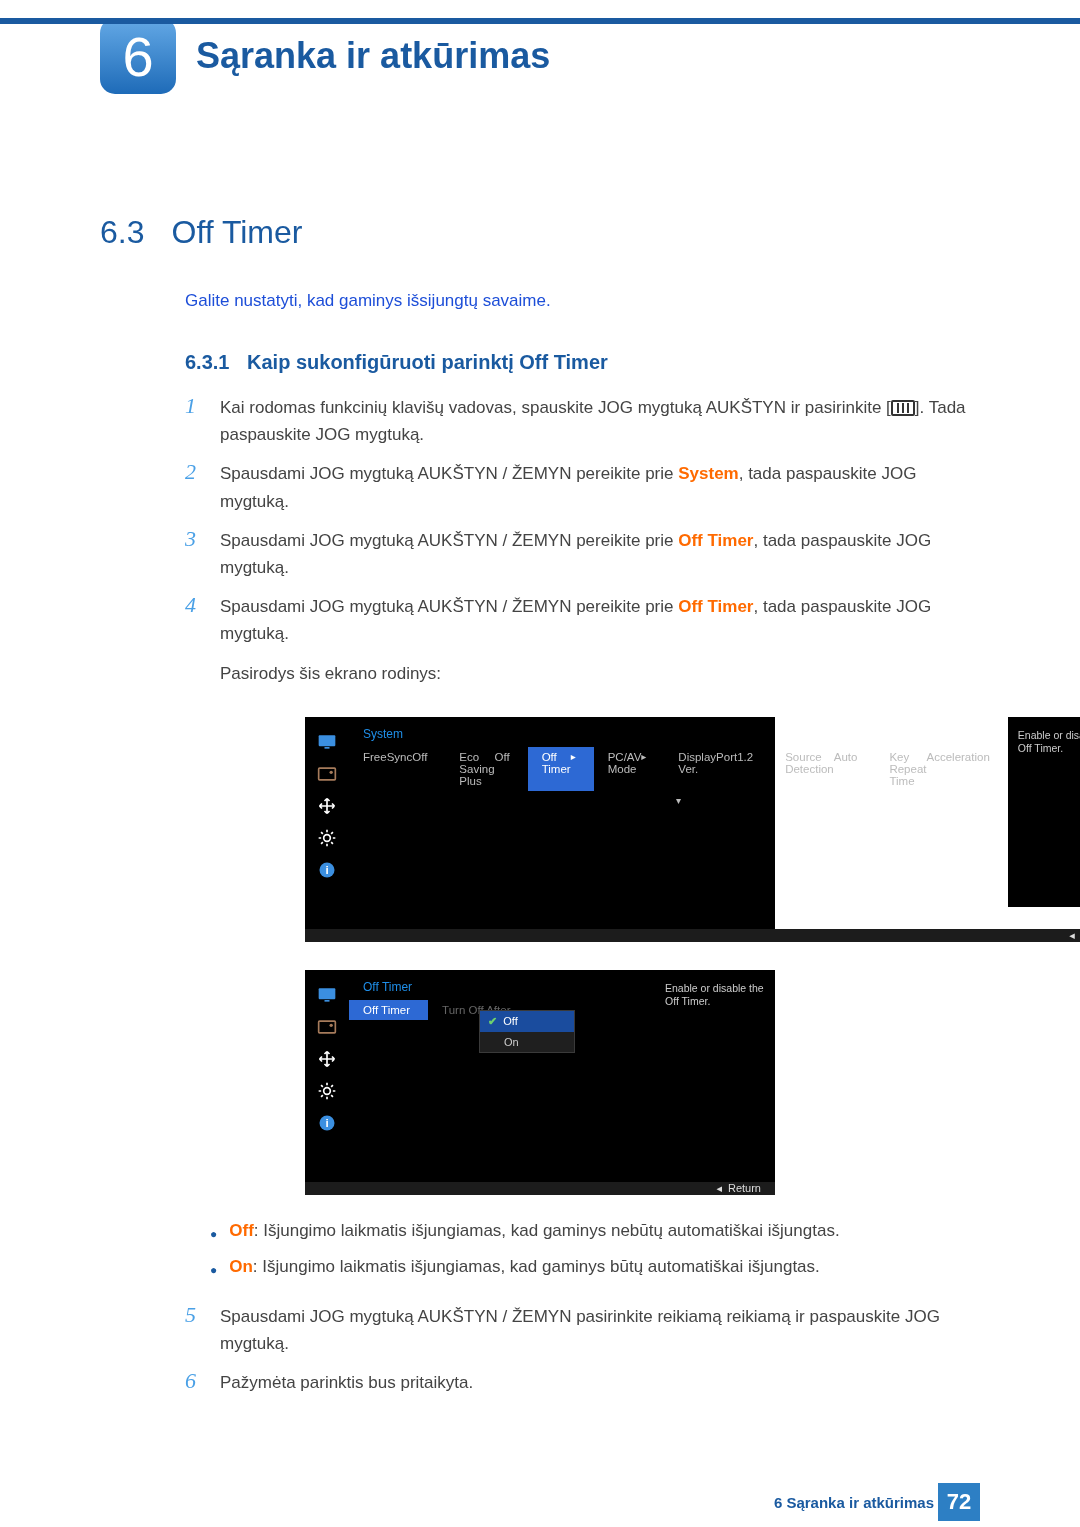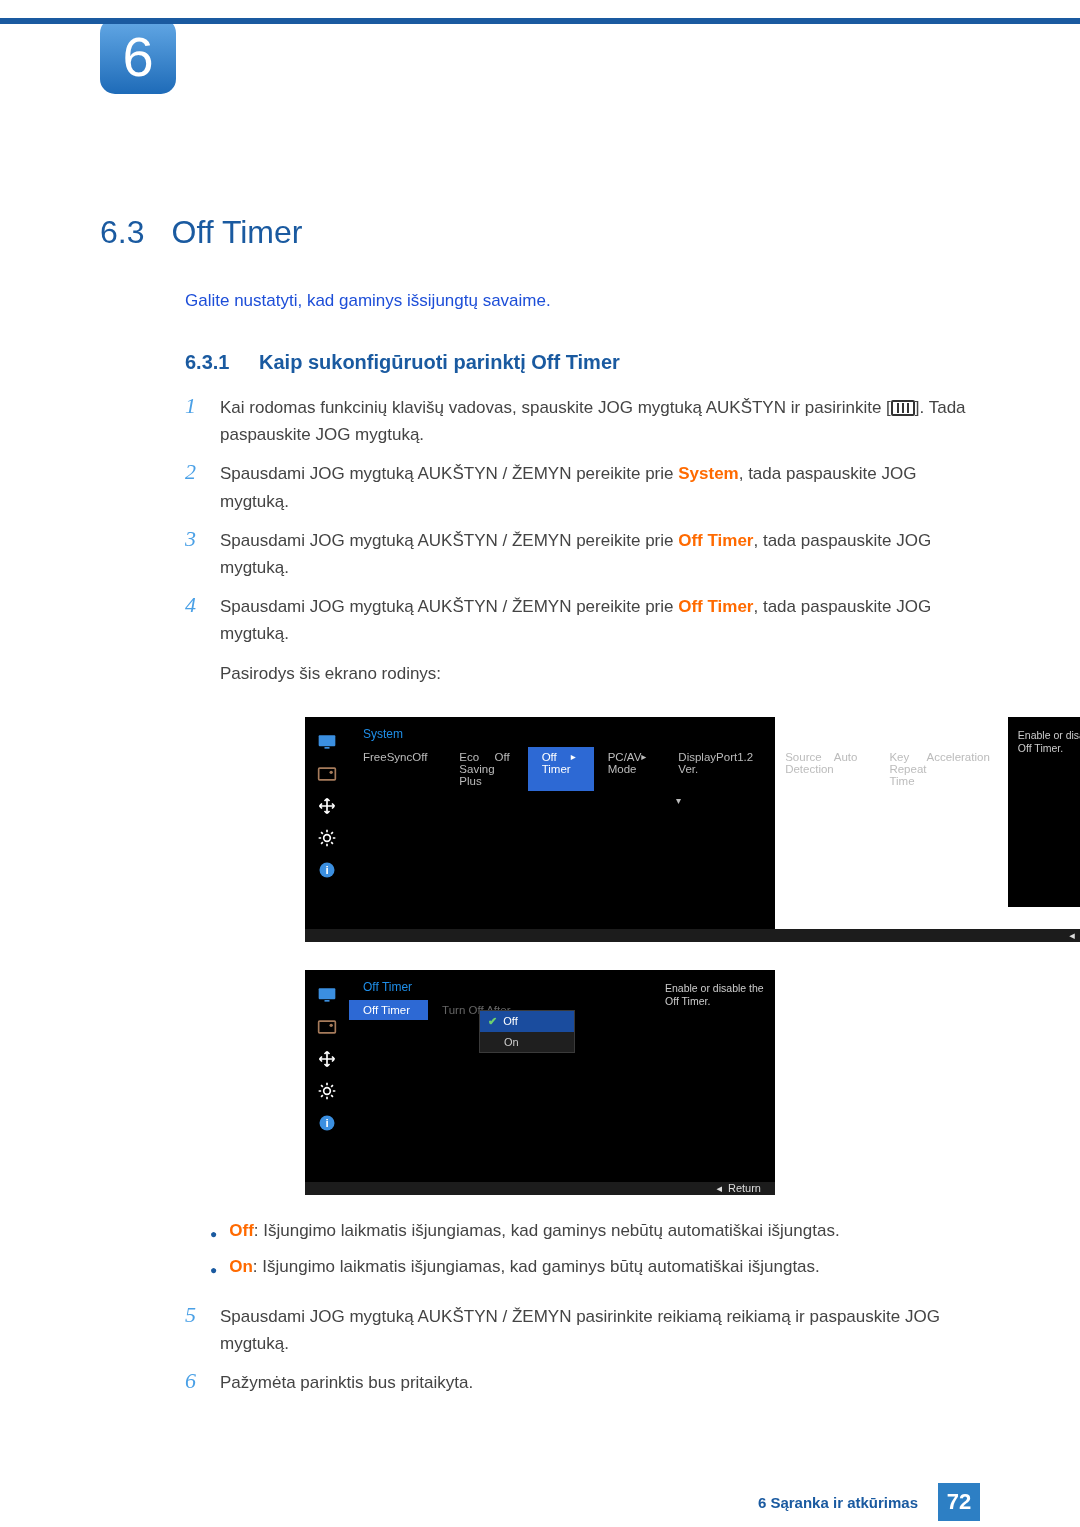--- a/index.html
+++ b/index.html
@@ -12,21 +12,21 @@
     background: linear-gradient(#64a9e6, #1e6bb8);
     color: #fff; display: flex; align-items: center; justify-content: center;
     font-size: 56px; font-weight: 400;
   }
   .chapter-title { font-size: 36px; color: #1a5aa0; font-weight: bold; }
   .section-row { display: flex; gap: 27px; margin-top: 120px; }
   .section-num { font-size: 32px; color: #1a5aa0; font-weight: 500; }
   .section-title { font-size: 32px; color: #1a5aa0; font-weight: 500; }
   .intro { margin-top: 40px; margin-left: 85px; font-size: 17px; color: #1d4ed8; }
   .subsection { margin-top: 40px; margin-left: 85px; font-size: 20px; color: #1a5aa0; font-weight: bold; }
-  .subsection .sn { margin-right: 24px; }
+  .subsection .sn { margin-right: 12px; }
   .steps { margin-top: 20px; margin-left: 85px; font-size: 17px; line-height: 1.6; color: #444; }
   .step { display: flex; gap: 15px; margin-top: 12px; }
   .step-num { color: #4aa0e6; font-style: italic; font-family: Georgia, serif; font-size: 22px; line-height: 1.1; min-width: 20px; }
   .step-body { flex: 1; }
   .hl-sys { color: #ff6a00; font-weight: bold; }
   .hl-off { color: #ff6a00; font-weight: bold; }
   .menu-icon-inline {
     display: inline-flex; width: 24px; height: 16px; border: 2px solid #333; border-radius: 2px;
     align-items: center; justify-content: center; vertical-align: middle; position: relative; top: -1px;
   }
@@ -54,32 +54,33 @@
   .osd2 { height: 225px; margin-top: 28px; }
   .osd2 .osd-main { position:relative; }
   .dropdown { position:absolute; top:40px; left:130px; width:96px; background:#1f1f1f; border:1px solid #3a3a3a; font-size:11px; }
   .dropdown .dd-item { padding:4px 8px; color:#ccc; display:flex; align-items:center; gap:6px; }
   .dropdown .dd-item.sel { background:#1a4c9e; color:#fff; }
   .check { color:#6ed06e; font-weight:bold; }
   .bullets { margin: 26px 0 0 110px; font-size: 17px; color:#444; }
   .bullets .b { display:flex; gap:12px; margin-top:10px; }
   .bullets .dot { color:#1a5aa0; font-size:12px; line-height:26px; }
   .bullets .bl { font-weight:bold; color:#ff6a00; }
-  .footer { position:absolute; bottom:24px; right:100px; display:flex; align-items:center; gap:20px; }
+  .footer { position:absolute; bottom:24px; right:100px; display:flex; align-items:center; gap:4px; }
   .footer-text { font-size:15px; color:#1a5aa0; font-weight:bold; }
   .footer-page { width:42px; height:38px; background:#2d7fc4; color:#fff; display:flex; align-items:center; justify-content:center; font-size:22px; font-weight:bold; }
 </style>
 </head>
 <body>
 
 <div class="page">
   <div class="hdr-line"></div>
 
   <div class="chapter-row">
     <div class="chapter-badge">6</div>
+    <div class="chapter-title">Sąranka ir atkūrimas</div>
   </div>
 
   <div class="section-row">
     <div class="section-num">6.3</div>
     <div class="section-title">Off Timer</div>
   </div>
 
   <p class="intro">Galite nustatyti, kad gaminys išsijungtų savaime.</p>
 
   <div class="subsection">

